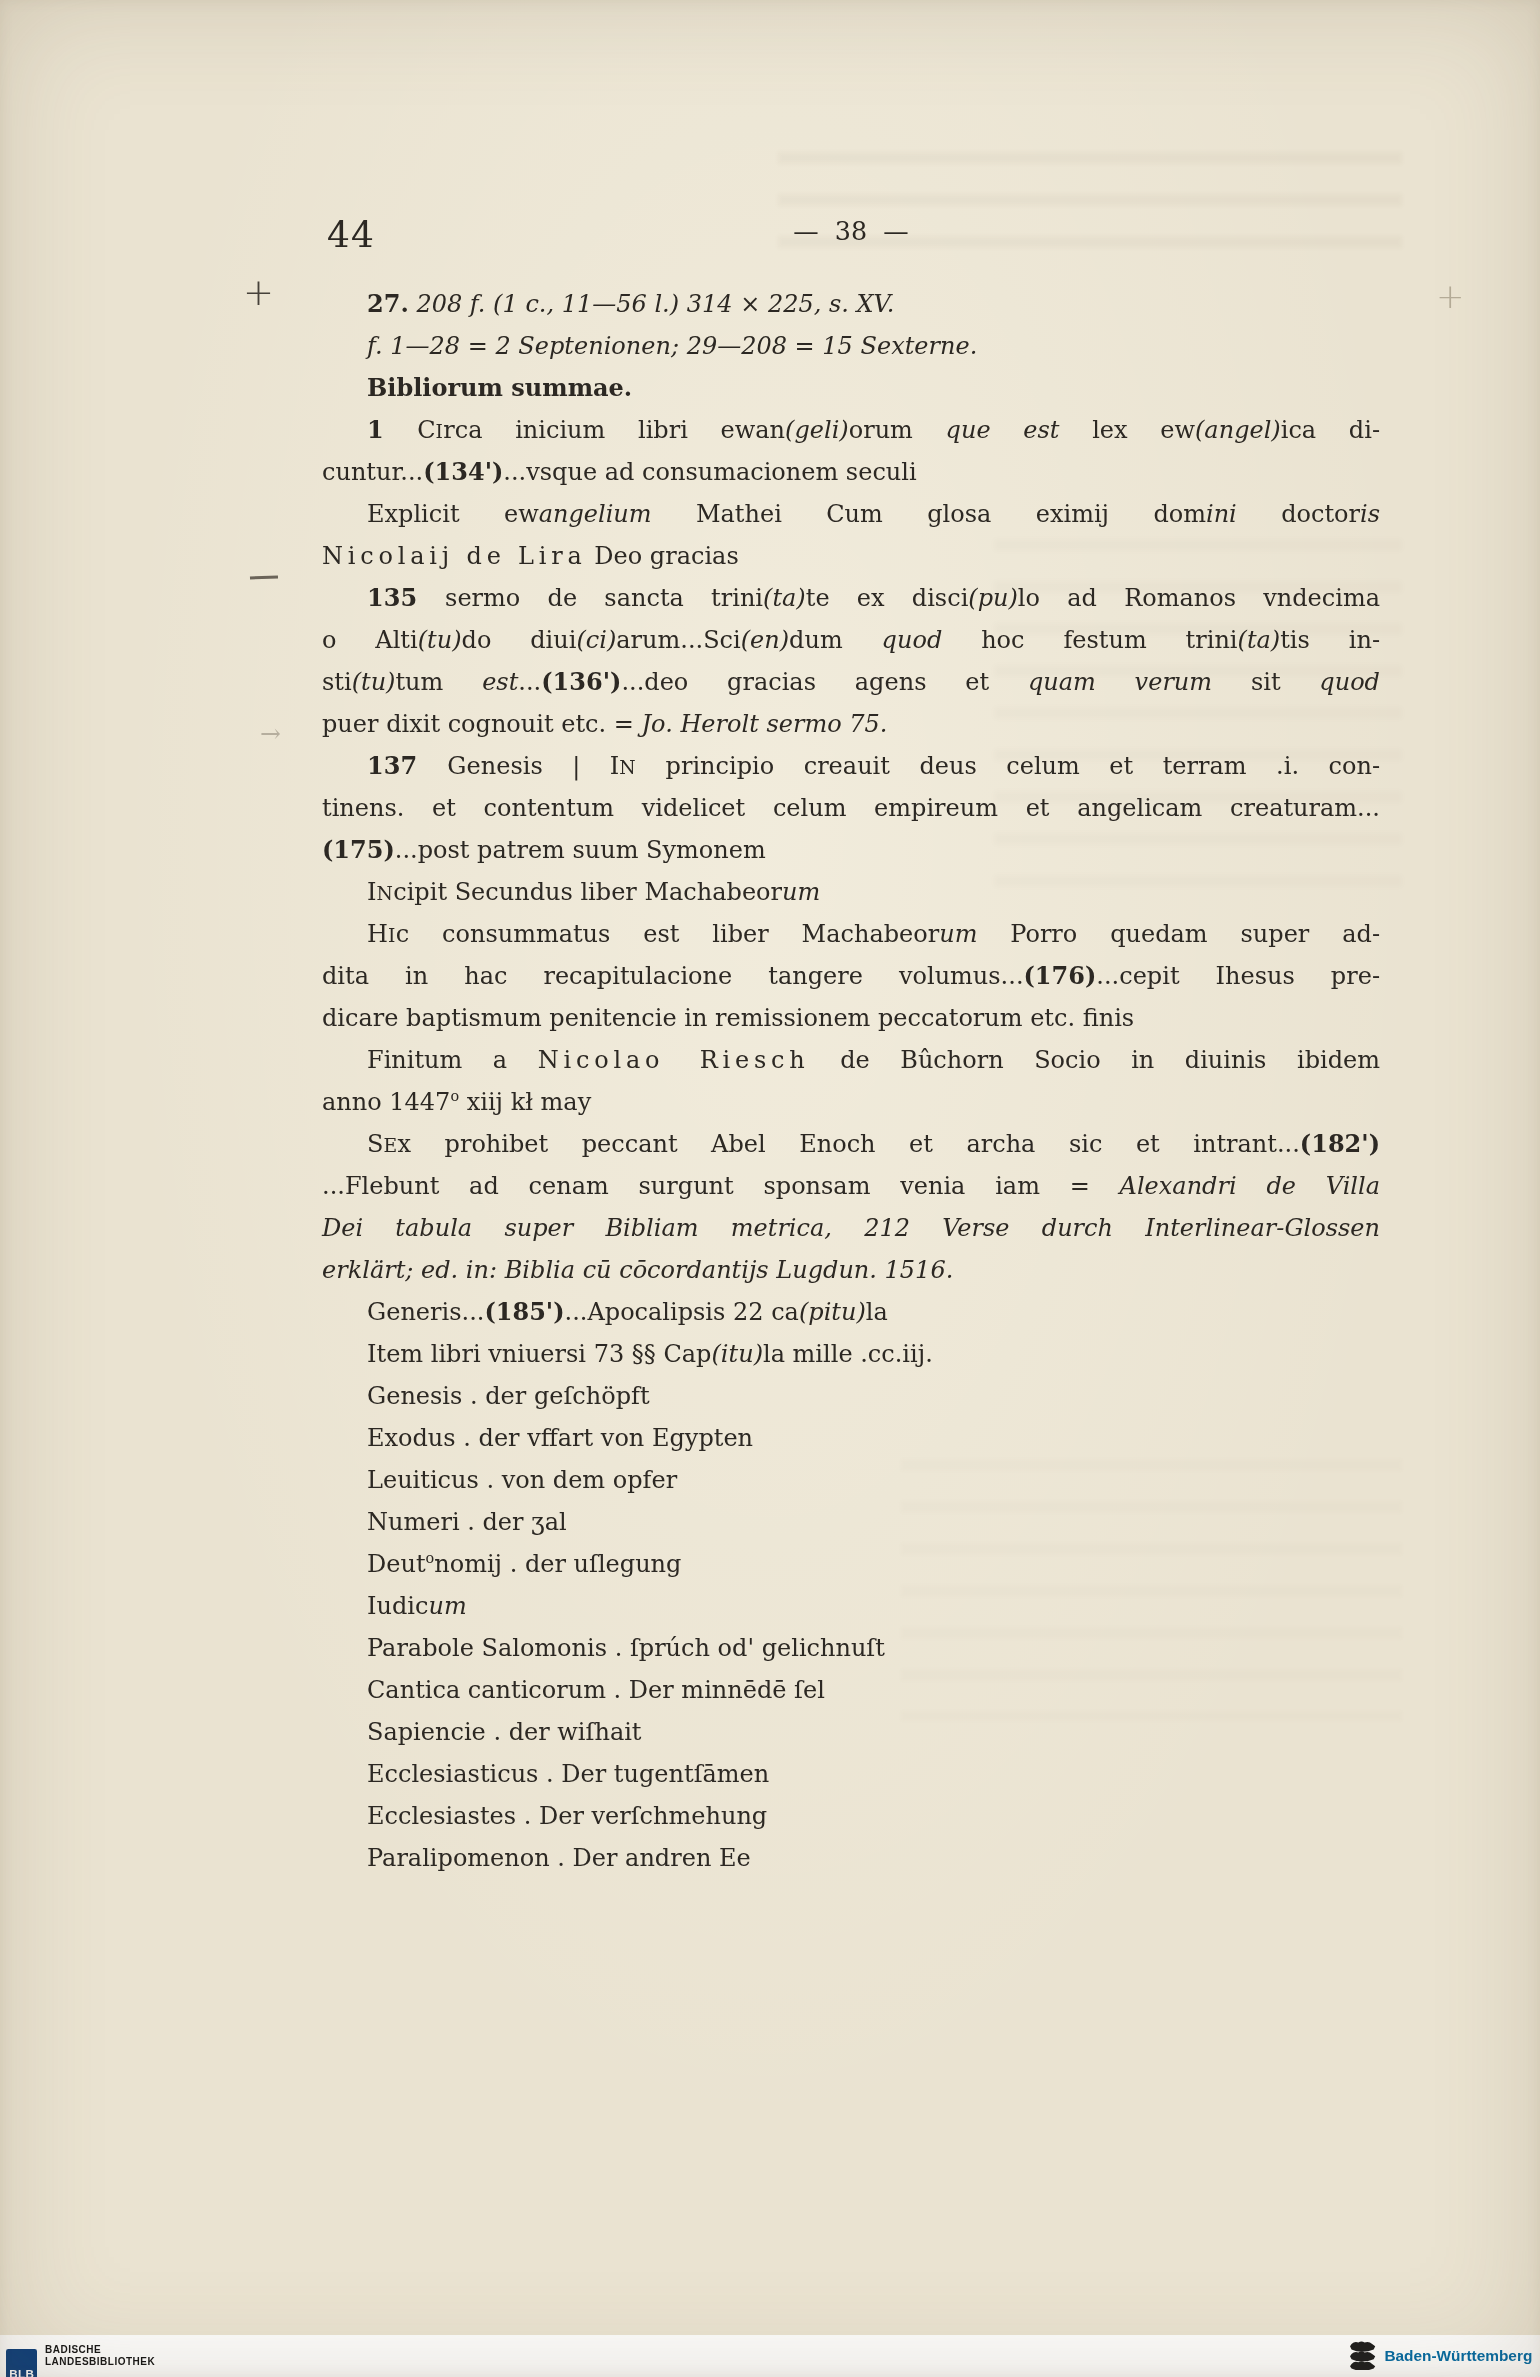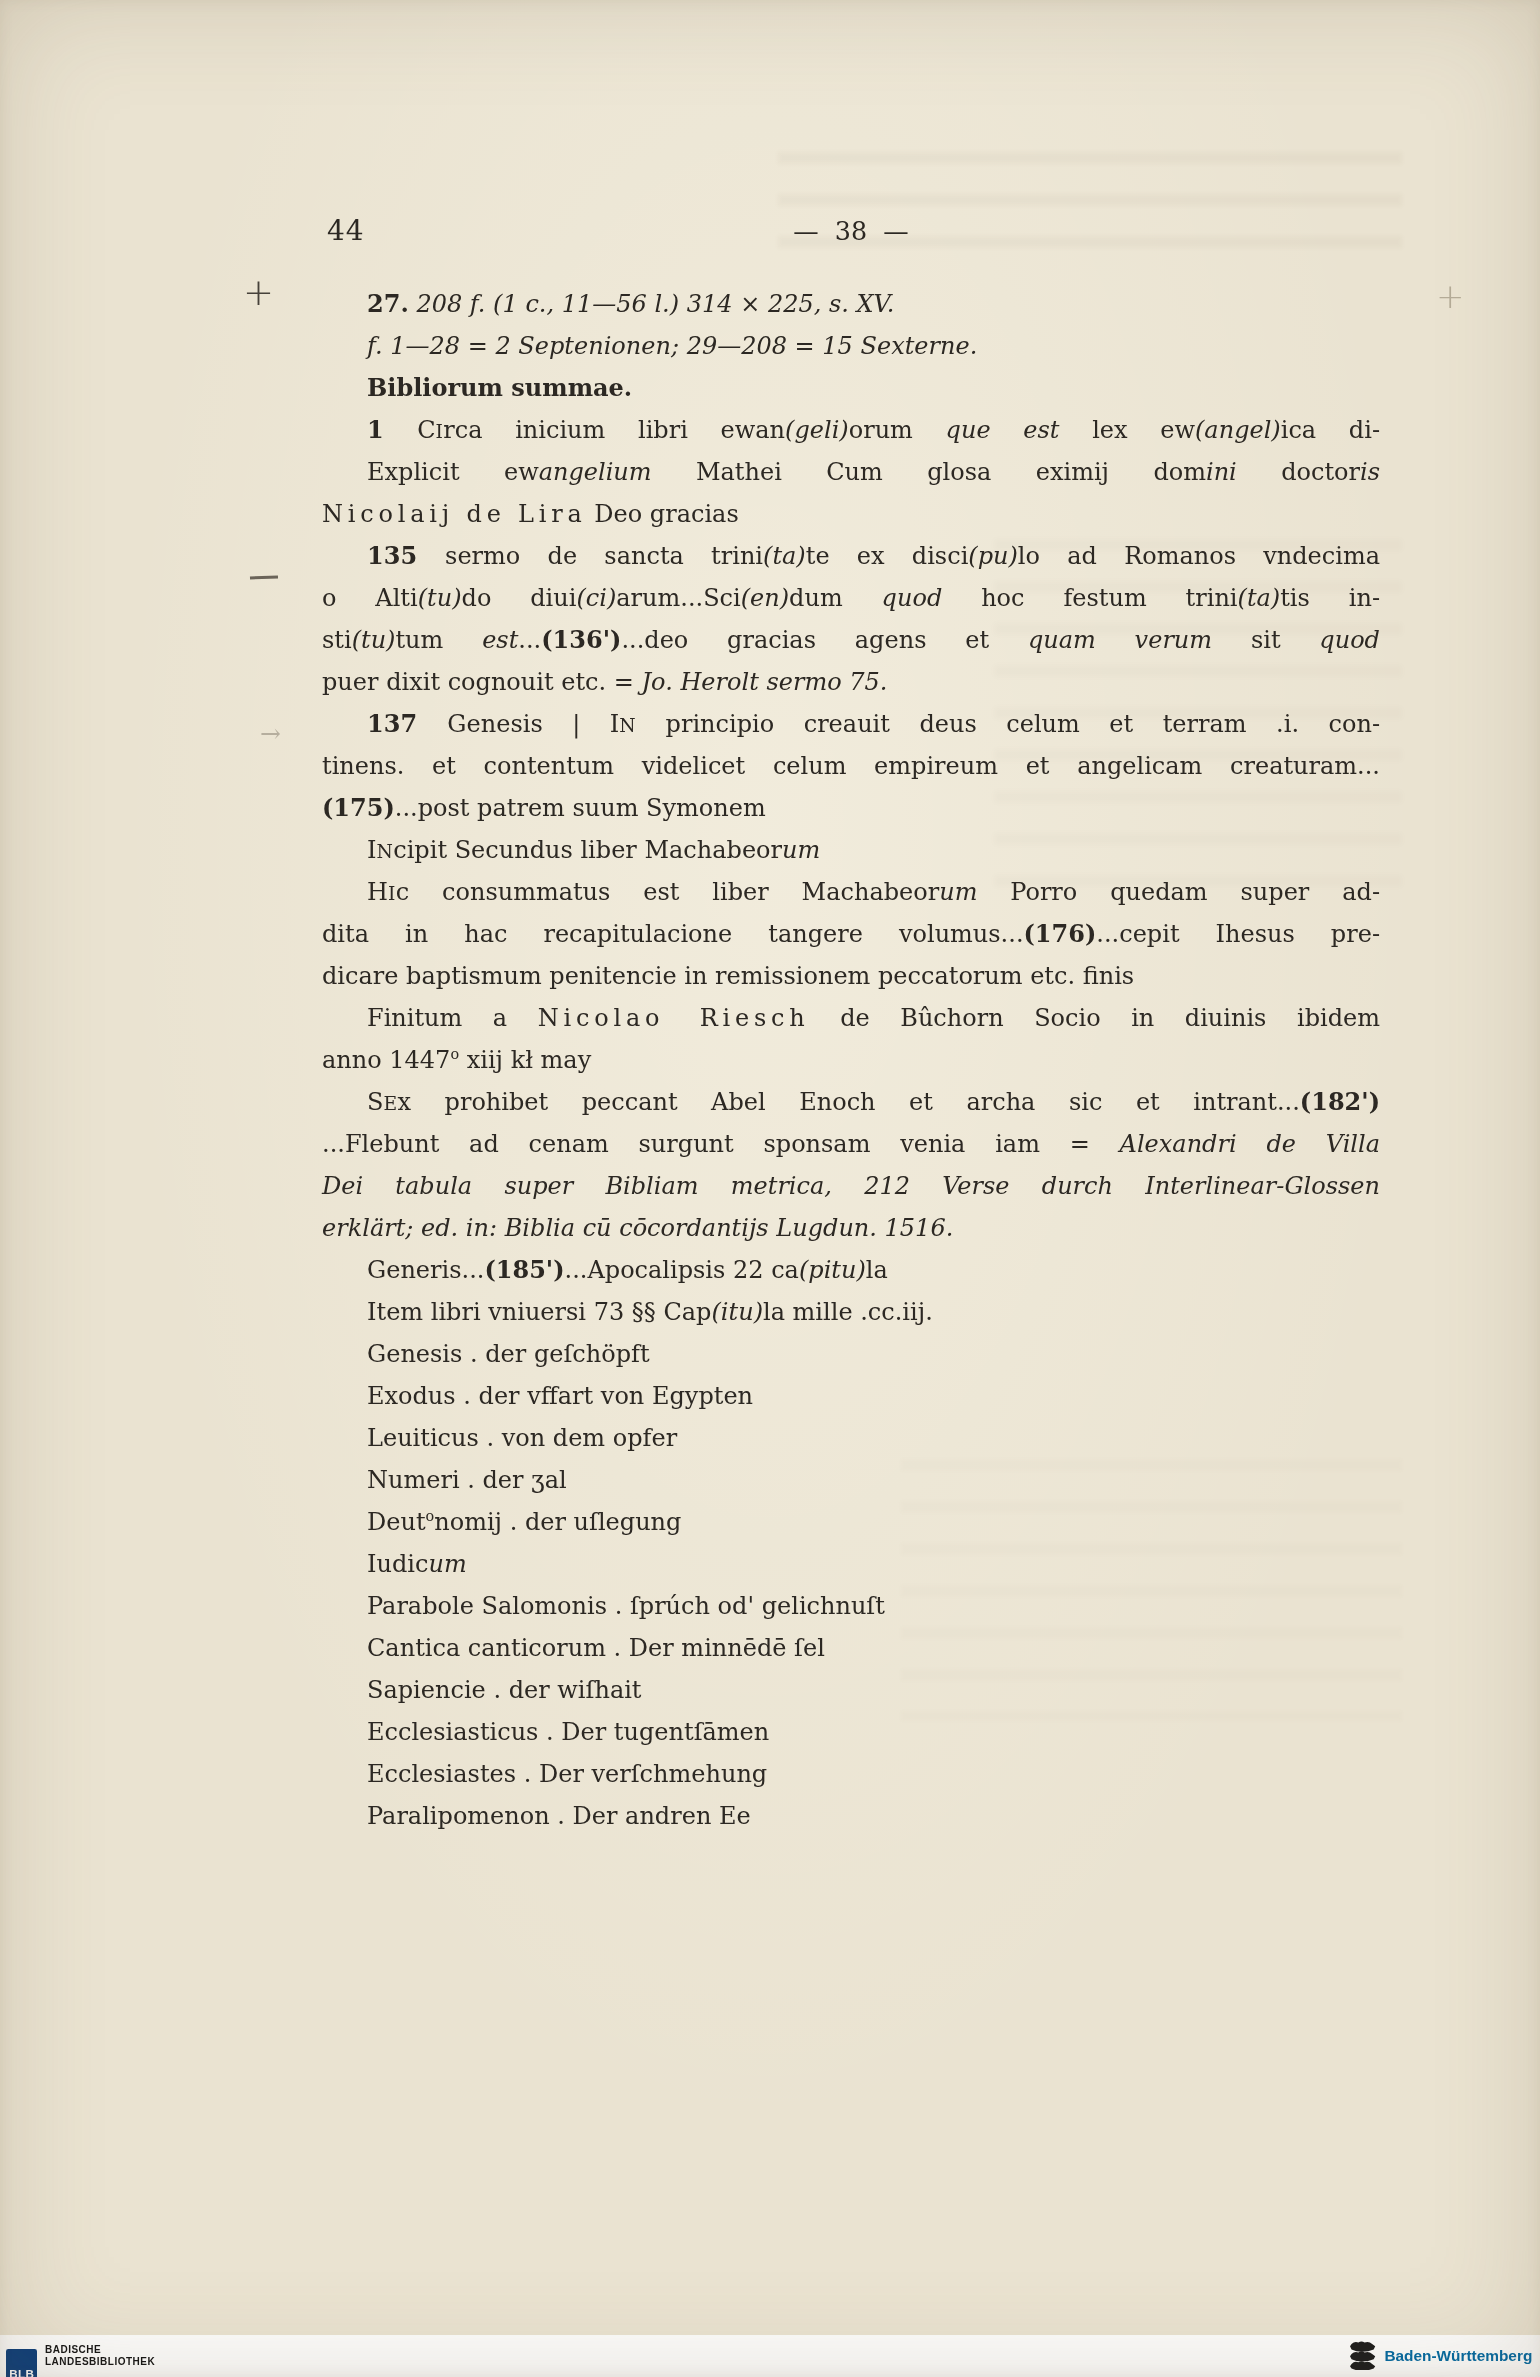--- a/index.html
+++ b/index.html
@@ -15,21 +15,21 @@
     box-shadow:inset 0 0 108px rgba(110,92,60,.20), inset 0 0 14px rgba(110,92,60,.10);}
   
   .ghost{position:absolute;filter:blur(1.9px);
     background:repeating-linear-gradient(to bottom,
       rgba(122,104,82,.085) 0px, rgba(122,104,82,.085) 11.6px,
       rgba(0,0,0,0) 11.6px, rgba(0,0,0,0) 42px);}
   .g1{left:778px;top:152px;width:624px;height:117px;opacity:.6;}
   .g2{left:994px;top:539px;width:408px;height:362px;opacity:.34;}
   .g3{left:901px;top:1459px;width:501px;height:262px;opacity:.30;}
 
-  .folio{position:absolute;left:327px;top:214px;font-size:28px;letter-spacing:.03em;}
+  .folio{position:absolute;left:327px;top:214px;font-size:36px;letter-spacing:.03em;}
   .pagenum{position:absolute;left:322px;top:216px;width:1058px;text-align:center;
     font-size:25.4px;white-space:pre;}
 
   .plusL{position:absolute;left:243px;top:271px;font-size:37px;color:#46413a;
     font-family:"DejaVu Sans","Liberation Sans",sans-serif;font-weight:300;}
   .plusR{position:absolute;left:1436px;top:276px;font-size:34px;color:#a99f8a;
     font-family:"DejaVu Sans","Liberation Sans",sans-serif;font-weight:300;opacity:.8;}
   .dashL{position:absolute;left:250px;top:576px;width:28px;height:3.1px;
     background:rgba(70,64,55,.78);transform:rotate(-2deg);}
   .arrowL{position:absolute;left:260px;top:719px;font-size:25px;color:rgba(95,84,70,.38);}
@@ -69,20 +69,21 @@
   <div class="plusL">+</div>
   <div class="plusR">+</div>
   <div class="dashL"></div>
   <div class="arrowL">→</div>
 
   <div class="text-block">
       <div class="line ind"><span class="b">27.</span><span class="i"> 208 f. (1 c., 11—56 l.) 314 × 225, s. XV.</span></div>
       <div class="line ind"><span class="i">f. 1—28 = 2 Septenionen; 29—208 = 15 Sexterne.</span></div>
       <div class="line ind"><span class="b">Bibliorum summae.</span></div>
       <div class="line ind jus"><span class="b">1 </span><span>C</span><span class="k">I</span><span>rca inicium libri ewan</span><span class="i">(geli)</span><span>orum </span><span class="i">que est</span><span> lex ew</span><span class="i">(angel)</span><span>ica di-</span></div>
+      <div class="line"><span>cuntur...</span><span class="b">(134')</span><span>...vsque ad consumacionem seculi</span></div>
       <div class="line ind jus"><span>Explicit ew</span><span class="i">angelium</span><span> Mathei Cum glosa eximij dom</span><span class="i">ini</span><span> doctor</span><span class="i">is</span></div>
       <div class="line"><span class="ls">Nicolaij de Lira</span><span> Deo gracias</span></div>
       <div class="line ind jus"><span class="b">135 </span><span>sermo de sancta trini</span><span class="i">(ta)</span><span>te ex disci</span><span class="i">(pu)</span><span>lo ad Romanos vndecima</span></div>
       <div class="line jus"><span>o Alti</span><span class="i">(tu)</span><span>do diui</span><span class="i">(ci)</span><span>arum...Sci</span><span class="i">(en)</span><span>dum </span><span class="i">quod</span><span> hoc festum trini</span><span class="i">(ta)</span><span>tis in-</span></div>
       <div class="line jus"><span>sti</span><span class="i">(tu)</span><span>tum </span><span class="i">est</span><span>...</span><span class="b">(136')</span><span>...deo gracias agens et </span><span class="i">quam verum</span><span> sit </span><span class="i">quod</span></div>
       <div class="line"><span>puer dixit cognouit etc. = </span><span class="i">Jo. Herolt sermo 75.</span></div>
       <div class="line ind jus"><span class="b">137 </span><span>Genesis | I</span><span class="k">N</span><span> principio creauit deus celum et terram .i. con-</span></div>
       <div class="line jus"><span>tinens. et contentum videlicet celum empireum et angelicam creaturam...</span></div>
       <div class="line"><span class="b">(175)</span><span>...post patrem suum Symonem</span></div>
       <div class="line ind"><span>I</span><span class="k">N</span><span>cipit Secundus liber Machabeor</span><span class="i">um</span></div>

